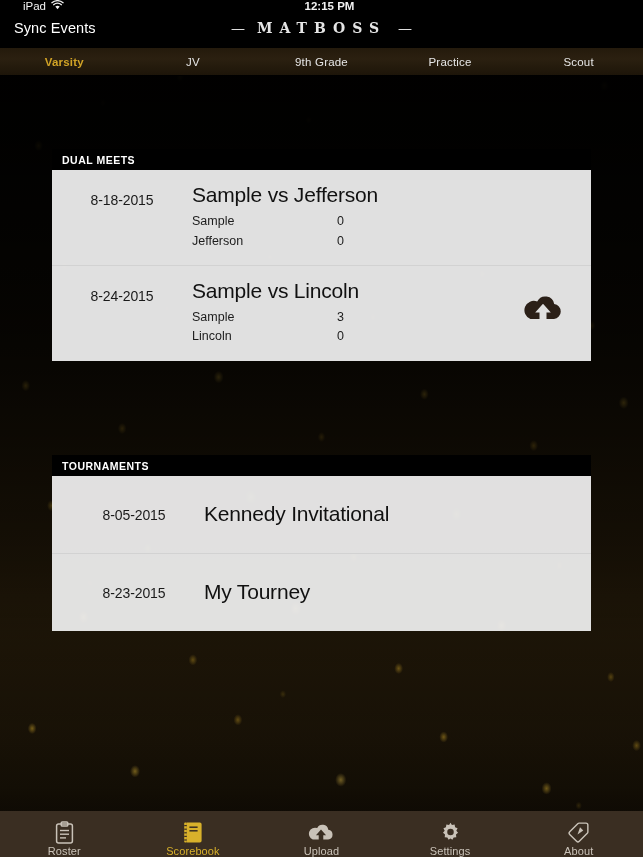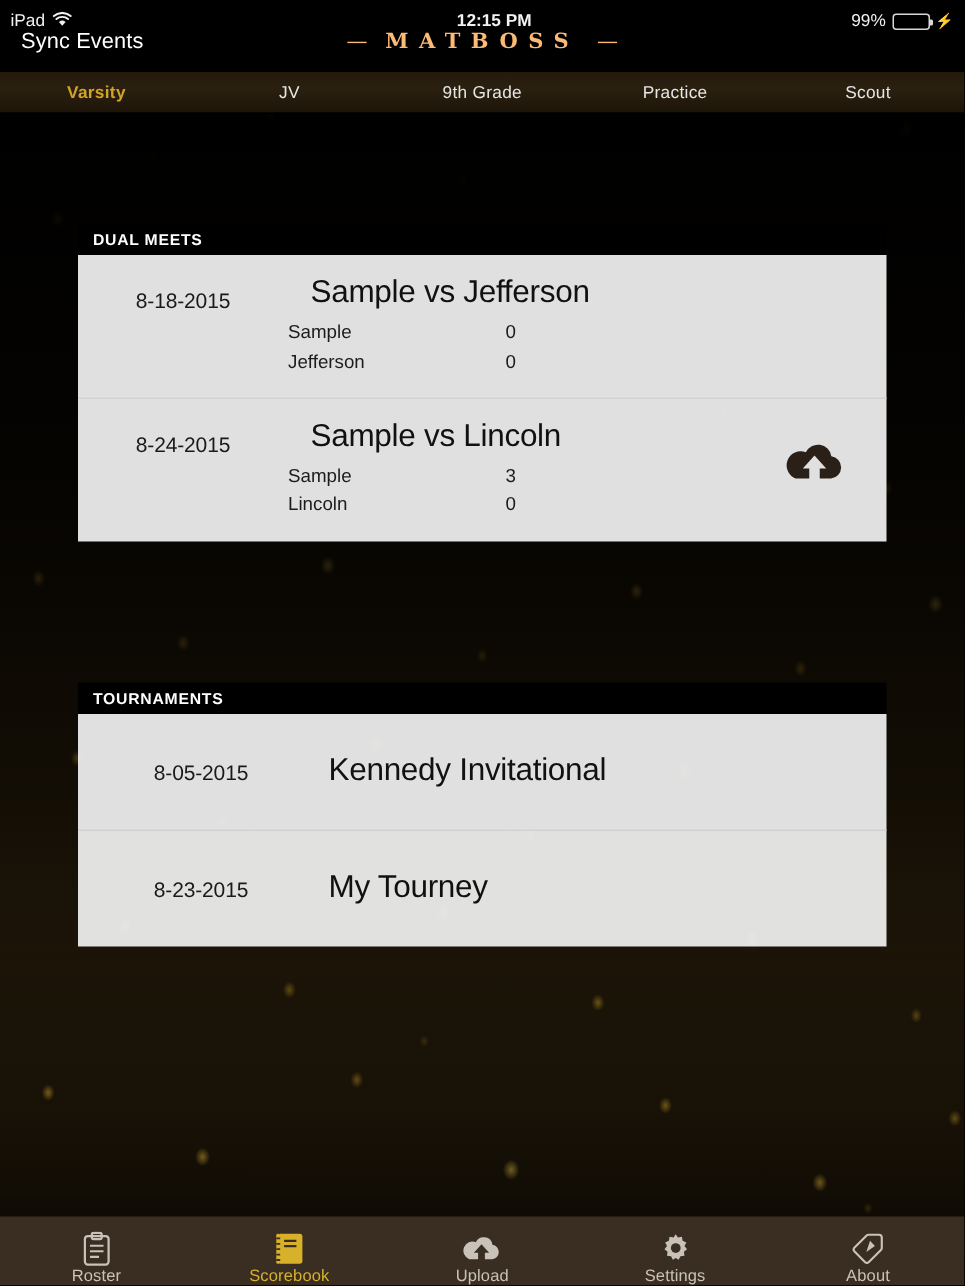--- a/index.html
+++ b/index.html
@@ -108,22 +108,22 @@
   }
 
   
   .statusbar {
     position: relative;
     height: 20px;
     background: #000;
     color: #f2f2f2;
     font-size: 11.5px;
     display: flex;
-    align-items: flex-end;
-    padding: 0 7px;
+    align-items: flex-start;
+    padding: 0 23px;
     z-index: 10;
   }
   .sb-left { display: flex; align-items: center; gap: 5px; }
   .sb-center {
     position: absolute; left: 16px; right: 0;
     text-align: center; font-weight: bold; font-size: 11.5px;
     pointer-events: none;
   }
   .sb-right {
     margin-left: auto; display: flex; align-items: center; gap: 4px;
@@ -154,21 +154,21 @@
   }
   .sync-events {
     color: #ffffff;
     font-size: 14.5px;
     letter-spacing: .1px;
     cursor: pointer;
   }
   .logo {
     position: absolute; left: 0; right: 0;
     text-align: center;
-    color: #fdba74;
+    color: #e5e5e5;
     font-family: "DejaVu Serif", serif;
     font-size: 14px;
     font-weight: bold;
     letter-spacing: 7px;
     pointer-events: none;
     white-space: nowrap;
   }
   .logo .dash { letter-spacing: 0; font-weight: normal; }
 
   
@@ -237,21 +237,20 @@
     padding-top: 9px;
     letter-spacing: -.1px;
   }
   .row-body { flex: 1; min-width: 0; }
   .row-title {
     font-size: 21px;
     color: #111;
     font-weight: normal;
     line-height: 1.15;
     letter-spacing: -.2px;
-    margin-left: 15px;
   }
   .scores { margin-top: 5px; }
   .score-line {
     display: flex;
     font-size: 12.5px;
     color: #1c1c1c;
     line-height: 1.55;
   }
   .score-team { width: 145px; flex: none; }
   .score-val { width: 20px; text-align: left; }

